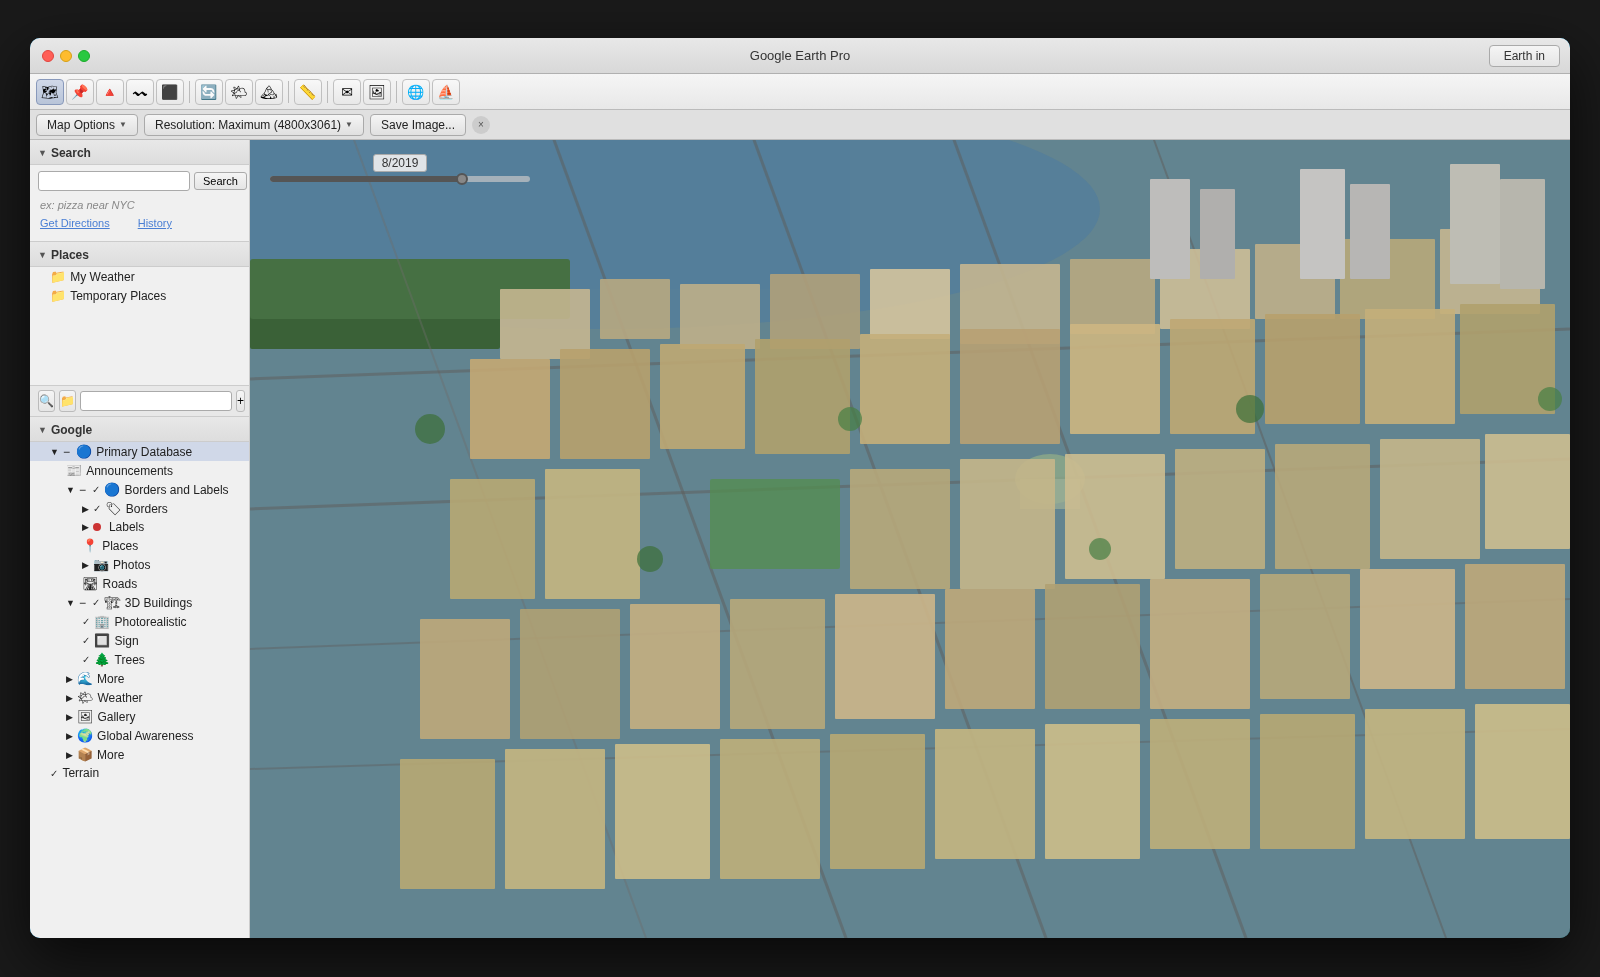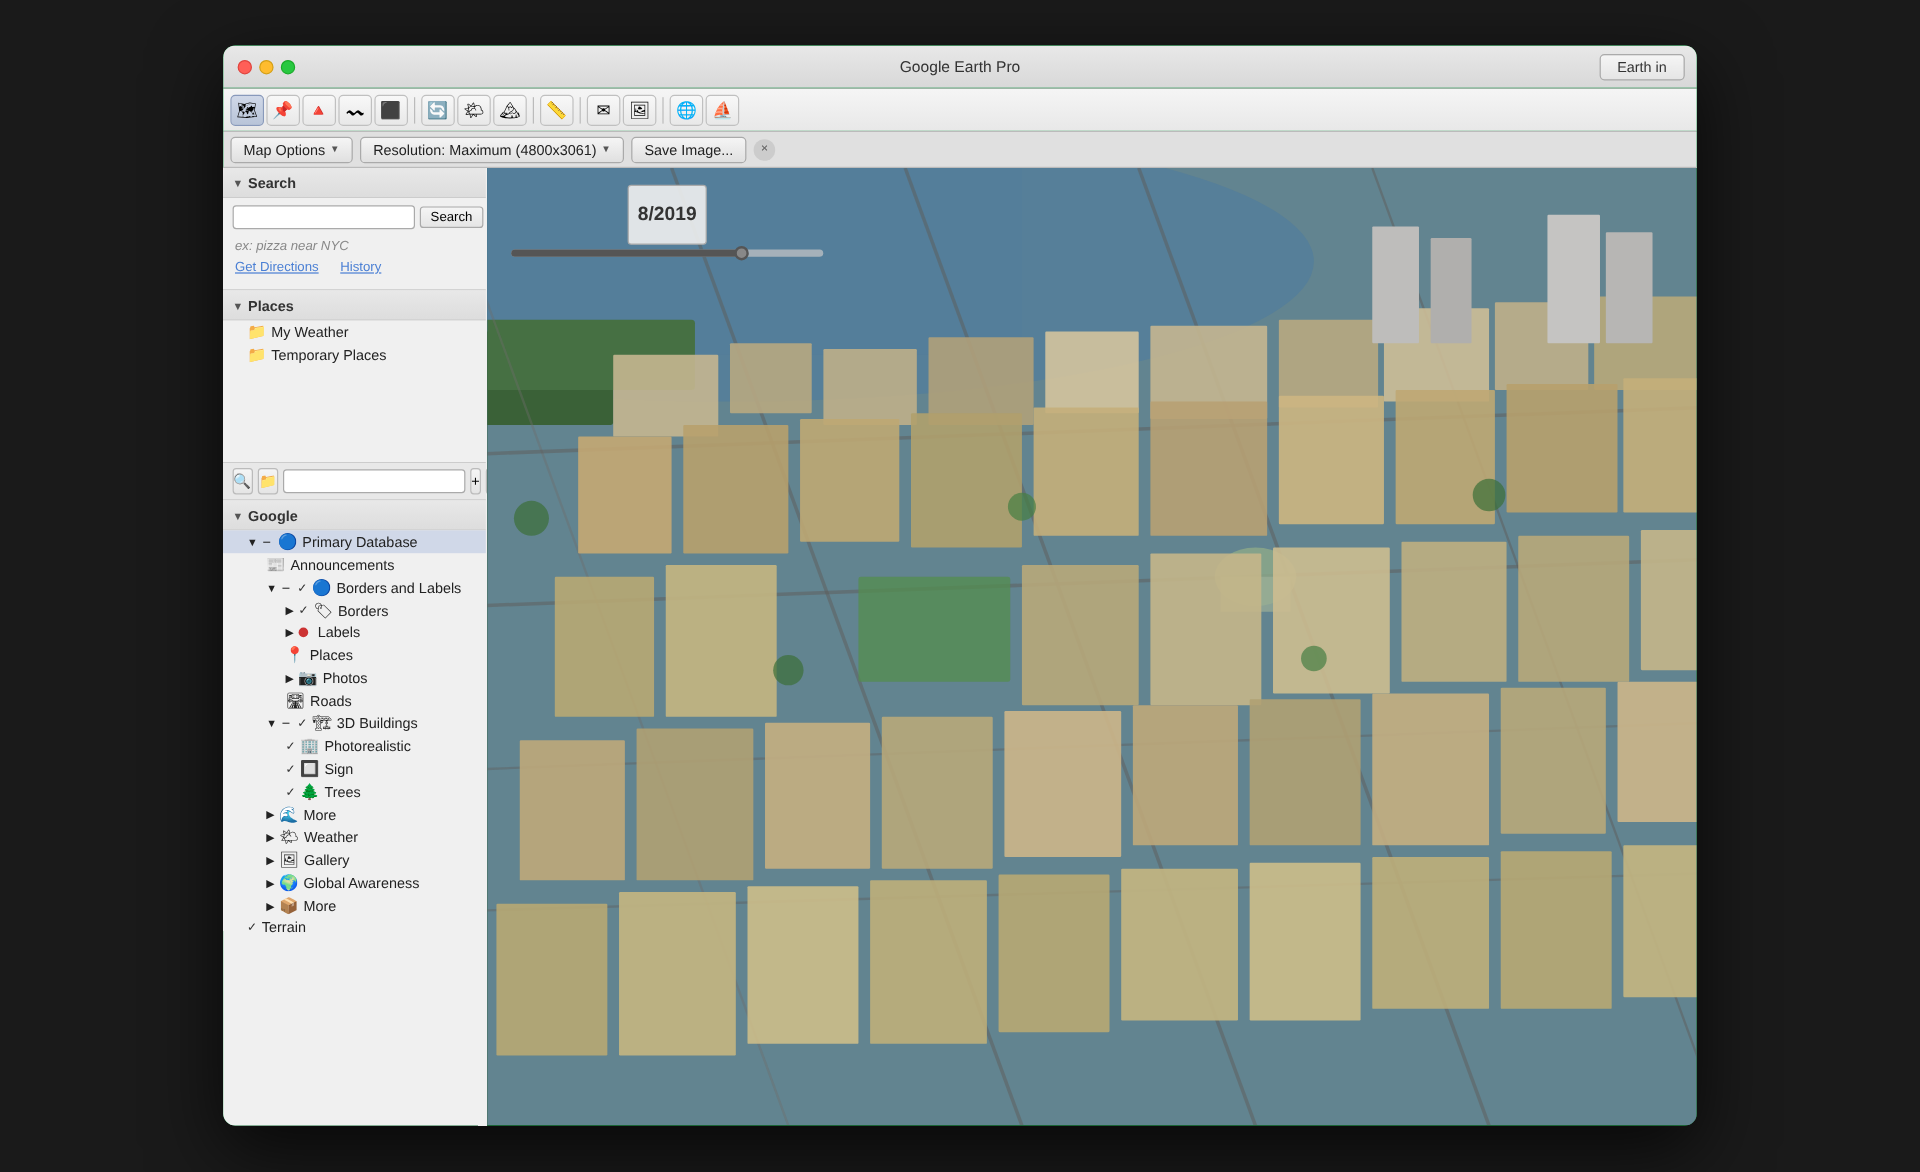--- a/index.html
+++ b/index.html
@@ -5,24 +5,24 @@
     * { margin: 0; padding: 0; box-sizing: border-box; }
     body {
       width: 1600px;
       height: 977px;
       background: #1a1a1a;
       font-family: -apple-system, 'Helvetica Neue', Arial, sans-serif;
       font-size: 12px;
       overflow: hidden;
     }
     .window {
-      width: 1228px;
+      width: 1540px;
       height: 900px;
       margin: 38px auto;
-      background: #22c55e;
+      background: #0ea5e9;
       border-radius: 10px;
       box-shadow: 0 20px 60px rgba(0,0,0,0.7);
       overflow: hidden;
       display: flex;
       flex-direction: column;
     }
     
     .title-bar {
       height: 36px;
       background: linear-gradient(to bottom, #e8e8e8, #d8d8d8);
@@ -208,21 +208,21 @@
       cursor: pointer;
     }
     .search-hint {
       padding: 2px 10px;
       font-size: 11px;
       color: #888;
       font-style: italic;
     }
     .search-links {
       display: flex;
-      gap: 18px;
+      gap: 28px;
       padding: 4px 10px;
     }
     .search-link {
       font-size: 11px;
       color: #4a7fd4;
       cursor: pointer;
       text-decoration: underline;
     }
     
     .places-section {
@@ -290,23 +290,23 @@
       left: 20px;
       display: flex;
       flex-direction: column;
       align-items: center;
       gap: 4px;
     }
     .timeline-label {
       background: rgba(240,240,240,0.9);
       border: 1px solid #aaa;
       border-radius: 3px;
-      padding: 15px 8px;
-      font-size: 16px;
-      font-weight: 700;
+      padding: 1px 8px;
+      font-size: 12px;
+      font-weight: 400;
       color: #333;
     }
     .timeline-slider {
       width: 260px;
       height: 6px;
       background: rgba(200,200,200,0.7);
       border-radius: 3px;
       position: relative;
     }
     .timeline-fill {

